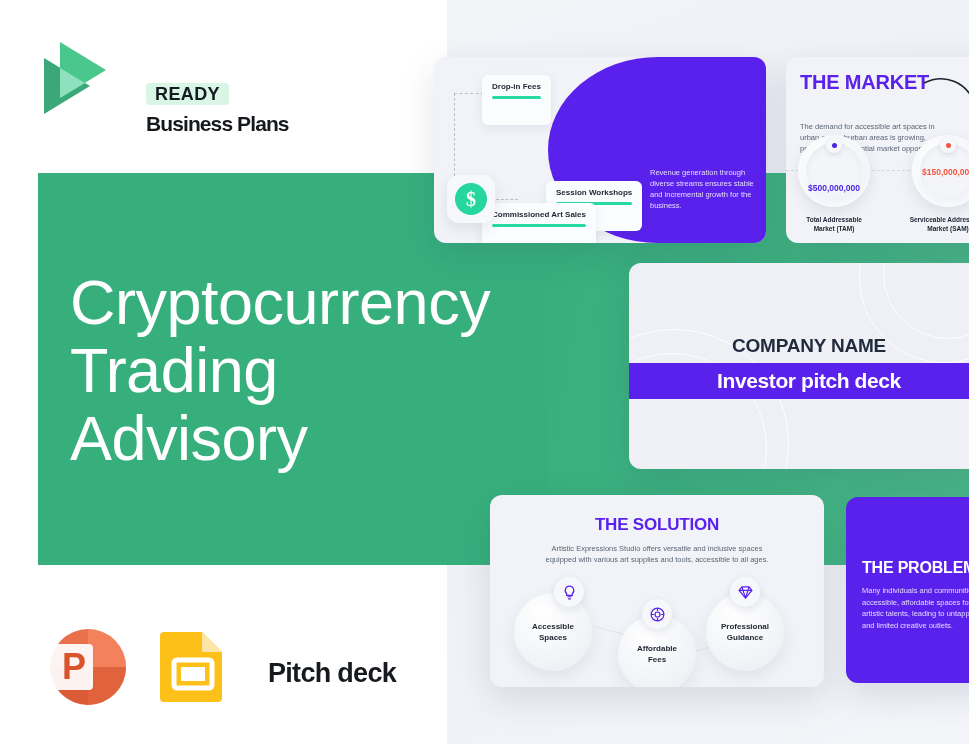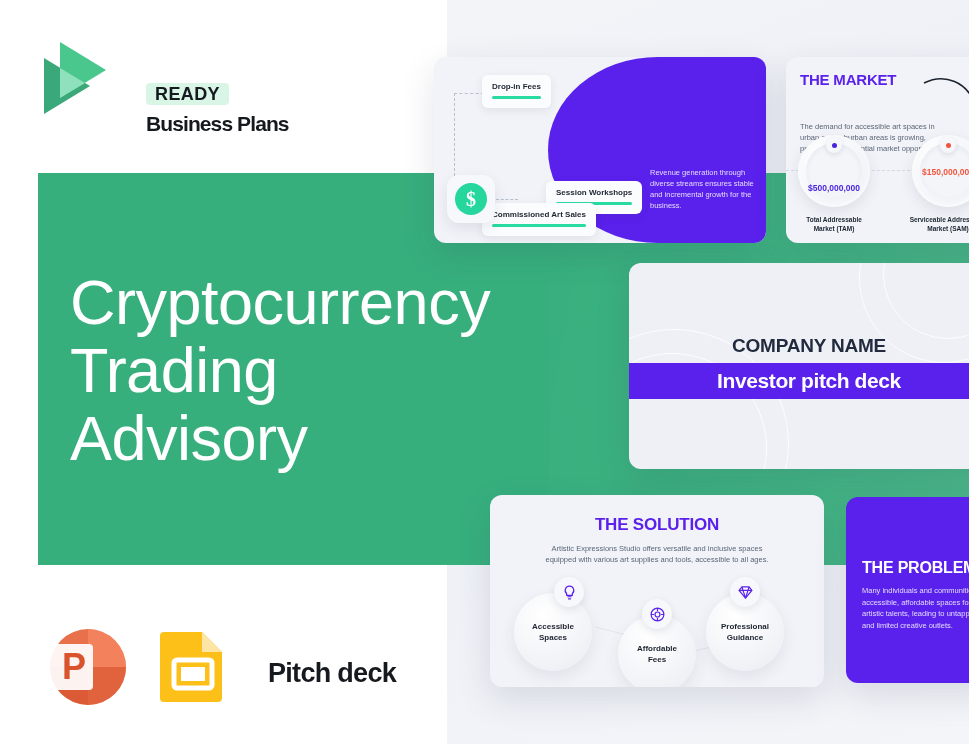--- a/index.html
+++ b/index.html
@@ -91,41 +91,41 @@
     border-top-left-radius: 110px 93px;
     border-bottom-left-radius: 110px 93px;
   }
   #slide-business .bm-desc {
     position: absolute; color: #e5dbfd; font-size: 7.5px; line-height: 11px;
     width: 120px;
   }
   .bm-chip {
     position: absolute; background: #fbfcfe; border-radius: 6px;
     box-shadow: 0 3px 10px rgba(40,50,80,0.09);
-    padding: 7px 10px 9px 10px;
+    padding: 7px 10px 26px 10px;
   }
   .bm-chip .lbl { font-size: 8px; font-weight: 700; color: #1d2430; white-space: nowrap; }
   .bm-chip .bar { margin-top: 5px; height: 2.5px; border-radius: 2px; background: #28dba0; }
   .bm-dollar-plate {
     position: absolute; left: 13px; top: 118px; width: 48px; height: 48px;
     background: #f6f8fb; border-radius: 12px; box-shadow: 0 5px 14px rgba(40,50,80,0.10);
   }
   .bm-dollar {
     position: absolute; left: 21px; top: 126px; width: 32px; height: 32px;
     border-radius: 50%; background: #25d79c;
     color: #fff; font-size: 20px; font-weight: 700;
     display: flex; align-items: center; justify-content: center;
     font-family: "Liberation Serif", serif;
   }
   .dash-v { position:absolute; border-left: 1px dashed #b9c0cd; }
   .dash-h { position:absolute; border-top: 1px dashed #b9c0cd; }
 
   
   #slide-market { left: 786px; top: 57px; width: 250px; height: 186px; }
-  .mk-title { position:absolute; left:14px; top:14px; font-size:15px; font-weight:800; color:#5a20ec; letter-spacing:-0.2px;}
+  .mk-title { position:absolute; left:14px; top:14px; font-size:20px; font-weight:800; color:#5a20ec; letter-spacing:-0.2px;}
   .mk-desc { position:absolute; left:14px; top:36px; width:152px; font-size:7.5px; line-height:11px; color:#5c6676;margin-top:28px;}
   .mk-circle {
     position:absolute; width:72px; height:72px; border-radius:50%;
     background: radial-gradient(circle at 35% 30%, #ffffff 0%, #f0f2f7 75%);
     box-shadow: 0 5px 14px rgba(40,50,80,0.10), inset 0 -2px 6px rgba(255,255,255,.9);
   }
   .mk-inner {
     position:absolute; width:56px; height:56px; border-radius:50%;
     background:#f3f5f9; box-shadow: inset 0 2px 6px rgba(40,50,80,0.06);
   }

